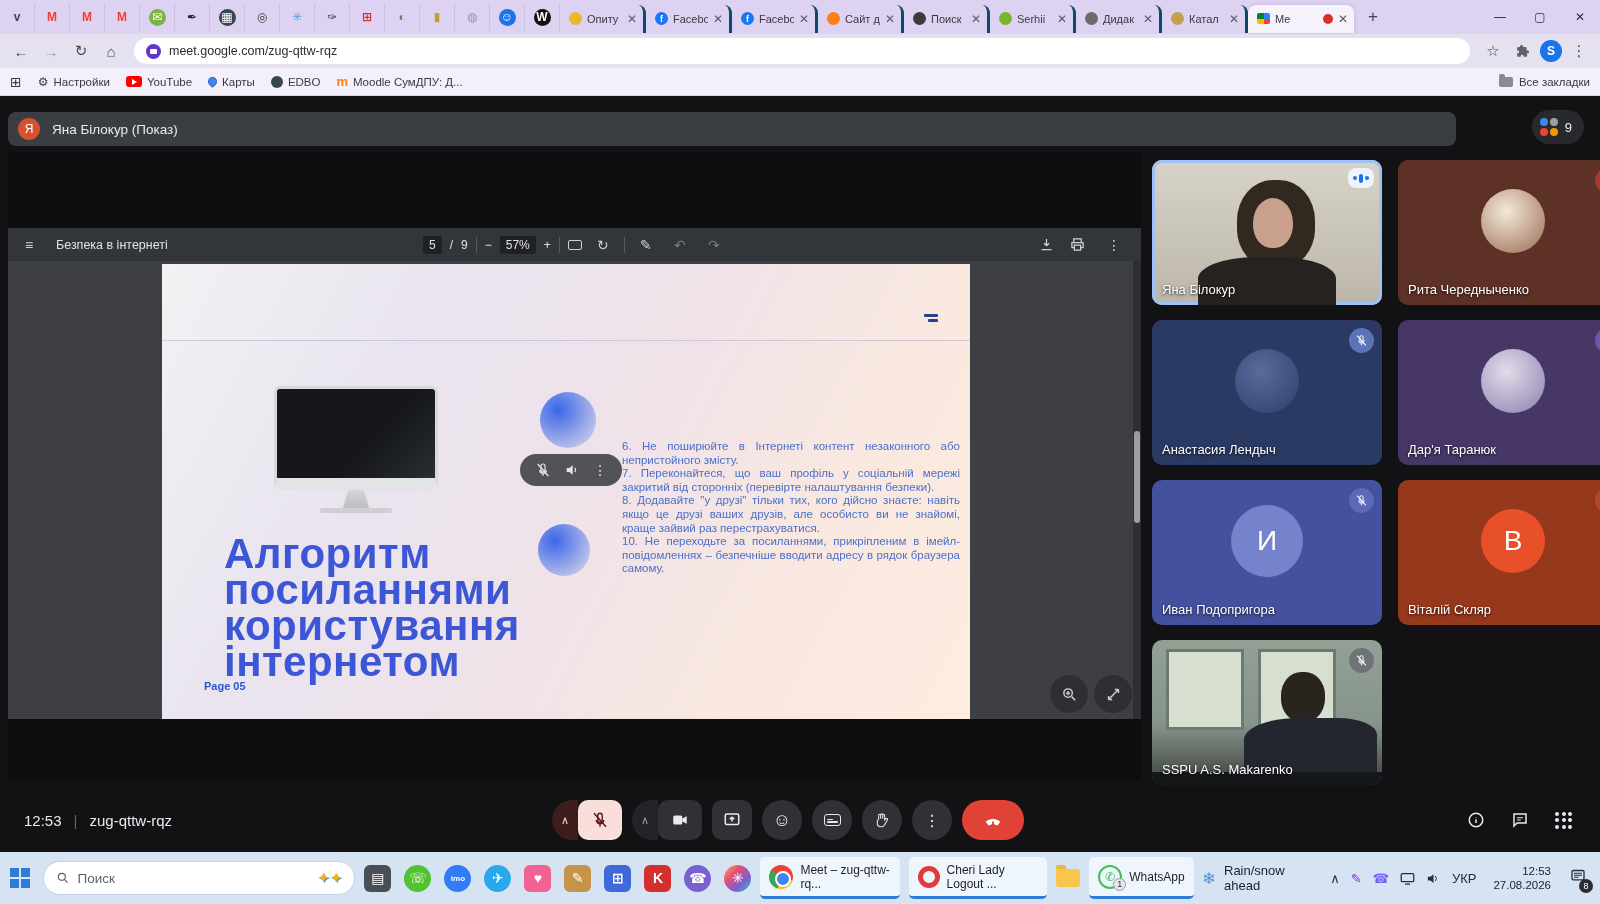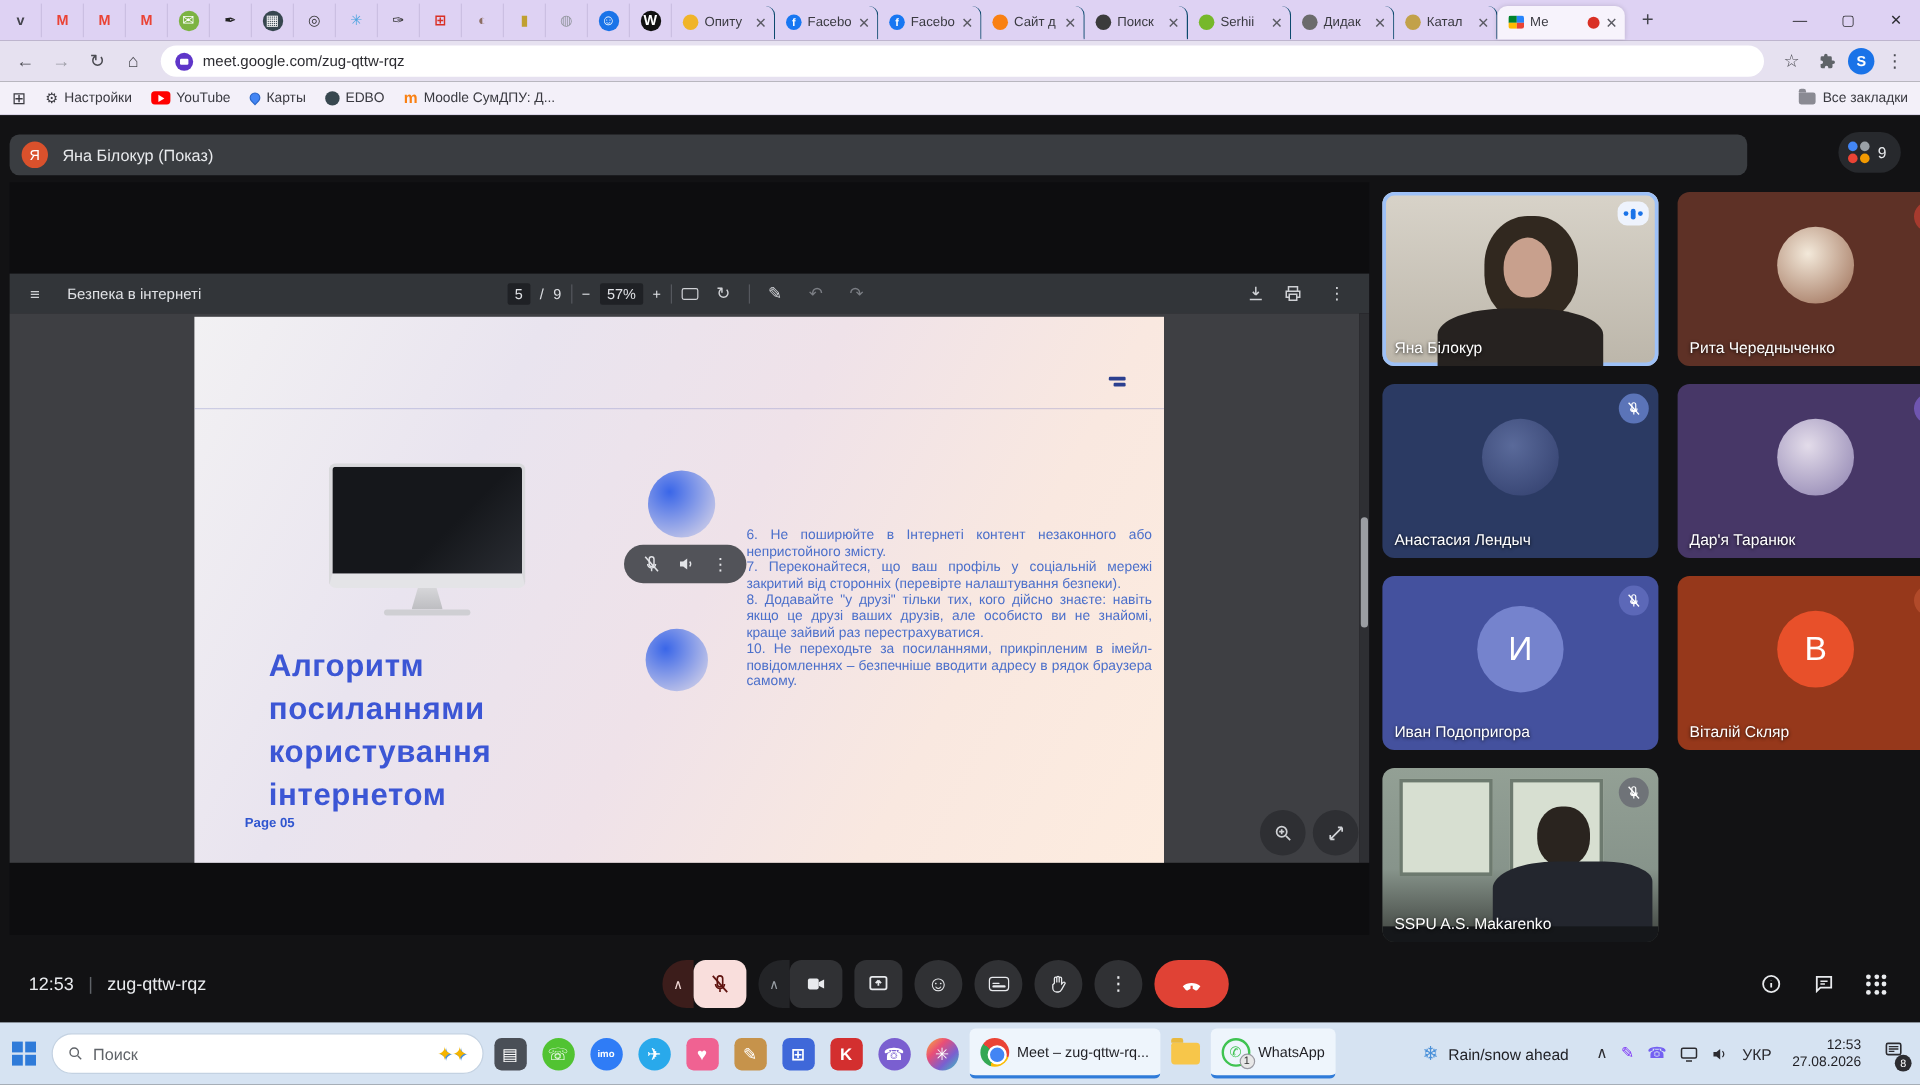--- a/index.html
+++ b/index.html
@@ -4,21 +4,21 @@
 <style>
   * { margin:0; padding:0; box-sizing:border-box; }
   html,body { width:1600px; height:904px; overflow:hidden; }
   body { font-family:"Liberation Sans","DejaVu Sans",sans-serif; }
   #screen { position:relative; width:1600px; height:904px; background:#131314; }
 
   
   .tabstrip { position:absolute; left:0; top:0; width:1600px; height:34px; background:#ded2f3; display:flex; align-items:center; }
   .ptab { width:35px; height:28px; display:flex; align-items:center; justify-content:center; font-size:13px; font-weight:bold; border-right:1px solid #cbbfe2; cursor:default; }
   .ptab .pt-in { width:17px; height:17px; display:flex; align-items:center; justify-content:center; border-radius:50%; font-size:12px; line-height:1; }
-  .tab { height:28px; margin-top:3px; display:flex; align-items:center; gap:5px; padding:0 6px 0 9px; width:86px; border-right:1px solid #0c4a6e; border-radius:8px 8px 0 0; color:#3a3a41; font-size:11px; }
+  .tab { height:28px; margin-top:3px; display:flex; align-items:center; gap:5px; padding:0 6px 0 9px; width:86px; border-right:3px solid #0c4a6e; border-radius:8px 8px 0 0; color:#3a3a41; font-size:11px; }
   .tab.active { background:#f7f3fc; width:106px; border-right:none; box-shadow:0 0 4px rgba(0,0,0,.15); }
   .tab .tdot { width:13px; height:13px; border-radius:50%; flex:none; display:flex; align-items:center; justify-content:center; color:#fff; font-size:9px; font-weight:bold; }
   .tab .tlabel { flex:1; overflow:hidden; white-space:nowrap; }
   .tab .tclose { color:#5a5a63; font-size:12px; flex:none; }
   .meet-quad { width:13px; height:11px; display:grid; grid-template-columns:1fr 1fr; grid-template-rows:1fr 1fr; border-radius:2px; overflow:hidden; flex:none; }
   .meet-quad i:nth-child(1){background:#00832d}.meet-quad i:nth-child(2){background:#2684fc}
   .meet-quad i:nth-child(3){background:#ffba00}.meet-quad i:nth-child(4){background:#ea4335}
   .recdot { width:10px; height:10px; border-radius:50%; background:#d93025; flex:none; }
   .newtab { width:26px; height:26px; margin-left:6px; display:flex; align-items:center; justify-content:center; color:#44444c; font-size:17px; }
   .wctrls { margin-left:auto; display:flex; }
@@ -74,21 +74,21 @@
   .slide-logo { position:absolute; right:32px; top:50px; display:flex; flex-direction:column; gap:2px; }
   .slide-logo i { width:14px; height:3px; background:#2b3f8f; border-radius:1px; }
   .slide-logo i:nth-child(2){ width:10px; margin-left:4px; }
   .imac { position:absolute; left:112px; top:122px; width:164px; height:140px; }
   .imac .scr { width:164px; height:104px; background:linear-gradient(135deg,#15171b 60%,#2a2d33); border:3px solid #d9d9dc; border-bottom:12px solid #e4e4e7; border-radius:6px; }
   .imac .stand { width:26px; height:18px; margin:0 auto; background:linear-gradient(#d6d6d9,#bdbdc1); clip-path:polygon(20% 0,80% 0,100% 100%,0 100%); }
   .imac .base { width:72px; height:5px; margin:0 auto; background:#cfcfd3; border-radius:3px; }
   .bcirc { position:absolute; border-radius:50%; background:radial-gradient(circle at 32% 32%, #3a66e8, #b9bfe8 75%, #d4d3ee); }
   .bc1 { left:378px; top:128px; width:56px; height:56px; }
   .bc2 { left:376px; top:260px; width:52px; height:52px; }
-  .slide-title { position:absolute; left:62px; top:272px; font-size:26px; font-weight:bold; color:#3c56d5; line-height:36px; letter-spacing:.5px; }
+  .slide-title { position:absolute; left:62px; top:272px; font-size:42px; font-weight:bold; color:#3c56d5; line-height:36px; letter-spacing:.5px; }
   .page-label { position:absolute; left:42px; top:416px; font-size:11px; font-weight:bold; color:#2f55cf; }
   .slide-body { position:absolute; left:460px; top:176px; width:338px; font-size:11.5px; line-height:13.6px; color:#4b6fca; text-align:justify; font-weight:500; }
 
   .audio-pill { position:absolute; left:512px; top:302px; width:102px; height:32px; background:rgba(68,71,76,.92); border-radius:16px; display:flex; align-items:center; justify-content:space-around; padding:0 8px; }
   .audio-pill svg { display:block; }
   .ap-dots { color:#e3e4e8; font-size:14px; }
   .zoom-btns { position:absolute; left:1042px; top:523px; display:flex; gap:6px; }
   .zbtn { width:38px; height:38px; border-radius:50%; background:#2e2f33; display:flex; align-items:center; justify-content:center; }
 
   .tiles { position:absolute; left:1152px; top:64px; width:476px; height:625px; display:grid; grid-template-columns:1fr 1fr; grid-template-rows:repeat(4,145px); gap:15px 16px; }
@@ -603,20 +603,24 @@
         <span class="tb-ico" style="background: rgb(198, 147, 75); color: rgb(255, 255, 255);">✎</span>
         <span class="tb-ico" style="background: rgb(63, 104, 217); color: rgb(255, 255, 255);">⊞</span>
         <span class="tb-ico" style="background: rgb(211, 47, 47); color: rgb(255, 255, 255);">K</span>
         <span class="tb-ico" style="background: rgb(122, 95, 208); color: rgb(255, 255, 255); border-radius: 50%;">☎</span>
         <span class="tb-ico" style="background: linear-gradient(135deg, rgb(246, 178, 60), rgb(233, 78, 119), rgb(122, 95, 208), rgb(57, 197, 187)); color: rgb(255, 255, 255); border-radius: 50%;">✳</span>
       </div>
     <div class="tb-app">
       <span class="chrome-ball"></span>
       <span>Meet – zug-qttw-rq...</span>
     </div>
+    <div class="tb-app">
+      <span class="opera-ball"></span>
+      <span>Cheri Lady Logout ...</span>
+    </div>
     <span class="folder-tb"></span>
     <div class="tb-app">
       <span class="wa-ball">✆<span class="wa-badge">1</span></span>
       <span>WhatsApp</span>
     </div>
     <div class="weather">
       <span style="color:#4a90d9;font-size:16px;">❄</span>
       <span>Rain/snow ahead</span>
     </div>
     <div class="tray">

